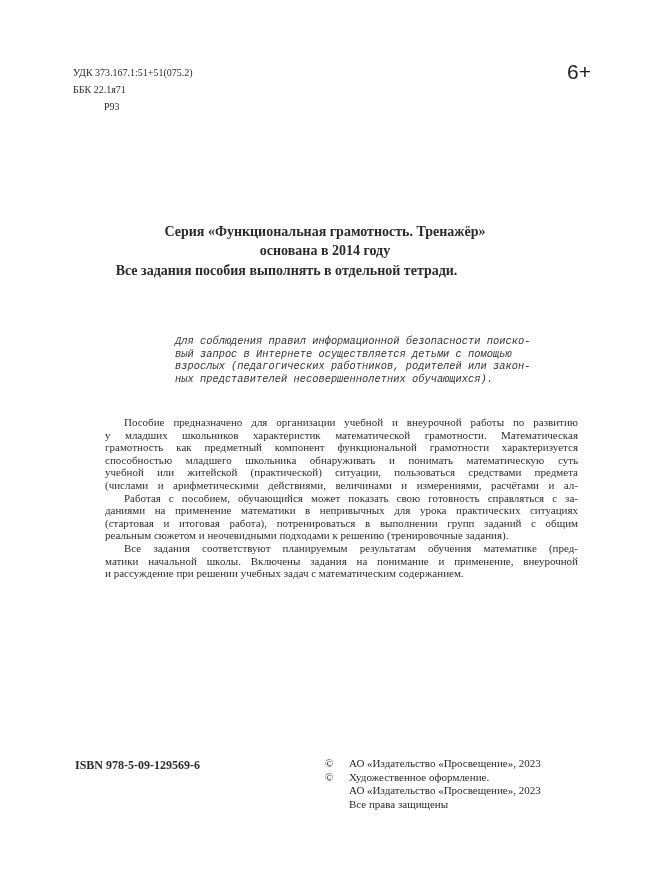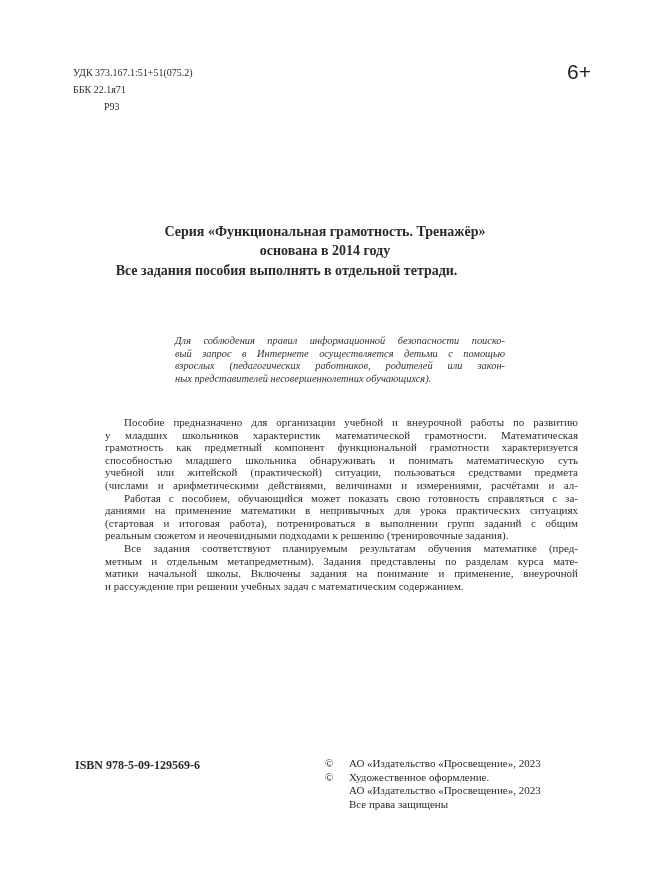--- a/index.html
+++ b/index.html
@@ -8,21 +8,21 @@
     font-family: "DejaVu Serif", "Liberation Serif", serif; color: #2a2a2a;
   }
   .abs { position: absolute; }
   .cls { left: 73px; top: 64px; font-size: 10px; line-height: 17px; font-family: "Liberation Serif", "DejaVu Serif", serif; }
   .cls div { white-space: nowrap; }
   .cls .indent { padding-left: 31px; }
   .age { left: 567px; top: 60px; font-family: "Liberation Sans", "DejaVu Sans", sans-serif; font-size: 21px; color: #222; }
   .series { left: 0; width: 650px; top: 222px; text-align: center; font-weight: bold; font-size: 14px; line-height: 19px; font-family: "Liberation Serif", "DejaVu Serif", serif; }
   .notice { left: 0; width: 573px; top: 263px; text-align: center; font-weight: bold; font-size: 14px; font-family: "Liberation Serif", "DejaVu Serif", serif; }
   .safety { left: 175px; width: 330px; top: 335px; font-style: italic; font-size: 10.4px; line-height: 12.6px; font-family: "Liberation Serif", "DejaVu Serif", serif; color: #333; }
-  .safety div { text-align: justify; text-align-last: justify; white-space: nowrap; }
+  .safety div { text-align: justify; text-align-last: justify; white-space: nowrap; font-family: Liberation Mono, monospace; }
   .safety div.last { text-align-last: left; }
   .body { left: 105px; width: 473px; top: 416px; font-size: 11px; line-height: 12.6px; font-family: "Liberation Serif", "DejaVu Serif", serif; color: #2e2e2e; }
   .body .ln { text-align: justify; text-align-last: justify; white-space: nowrap; height: 12.6px; }
   .body .ln.end { text-align-last: left; }
   .body .ln.ind { padding-left: 19px; }
   .isbn { left: 75px; top: 758px; font-weight: bold; font-size: 12px; font-family: "Liberation Serif", "DejaVu Serif", serif; }
   .copy { left: 325px; top: 757px; font-size: 11px; line-height: 13.5px; font-family: "Liberation Serif", "DejaVu Serif", serif; }
   .copy .row { display: flex; }
   .copy .sym { width: 24px; font-size: 11px; }
   .copy .txt { white-space: nowrap; }
@@ -57,21 +57,20 @@
   <div class="ln">у младших школьников характеристик математической грамотности. Математическая</div>
   <div class="ln">грамотность как предметный компонент функциональной грамотности характеризуется</div>
   <div class="ln">способностью младшего школьника обнаруживать и понимать математическую суть</div>
   <div class="ln">учебной или житейской (практической) ситуации, пользоваться средствами предмета</div>
   <div class="ln">(числами и арифметическими действиями, величинами и измерениями, расчётами и ал-</div>
   <div class="ln ind">Работая с пособием, обучающийся может показать свою готовность справляться с за-</div>
   <div class="ln">даниями на применение математики в непривычных для урока практических ситуациях</div>
   <div class="ln">(стартовая и итоговая работа), потренироваться в выполнении групп заданий с общим</div>
   <div class="ln end">реальным сюжетом и неочевидными подходами к решению (тренировочные задания).</div>
   <div class="ln ind">Все задания соответствуют планируемым результатам обучения математике (пред-</div>
-  <div class="ln">метным и отдельным метапредметным). Задания представлены по разделам курса мате-</div>
   <div class="ln">матики начальной школы. Включены задания на понимание и применение, внеурочной</div>
   <div class="ln end">и рассуждение при решении учебных задач с математическим содержанием.</div>
 </div>
 
 <div class="abs isbn">ISBN 978-5-09-129569-6</div>
 
 <div class="abs copy">
   <div class="row">
     <span class="sym">©</span>
     <span class="txt">АО «Издательство «Просвещение», 2023</span>

